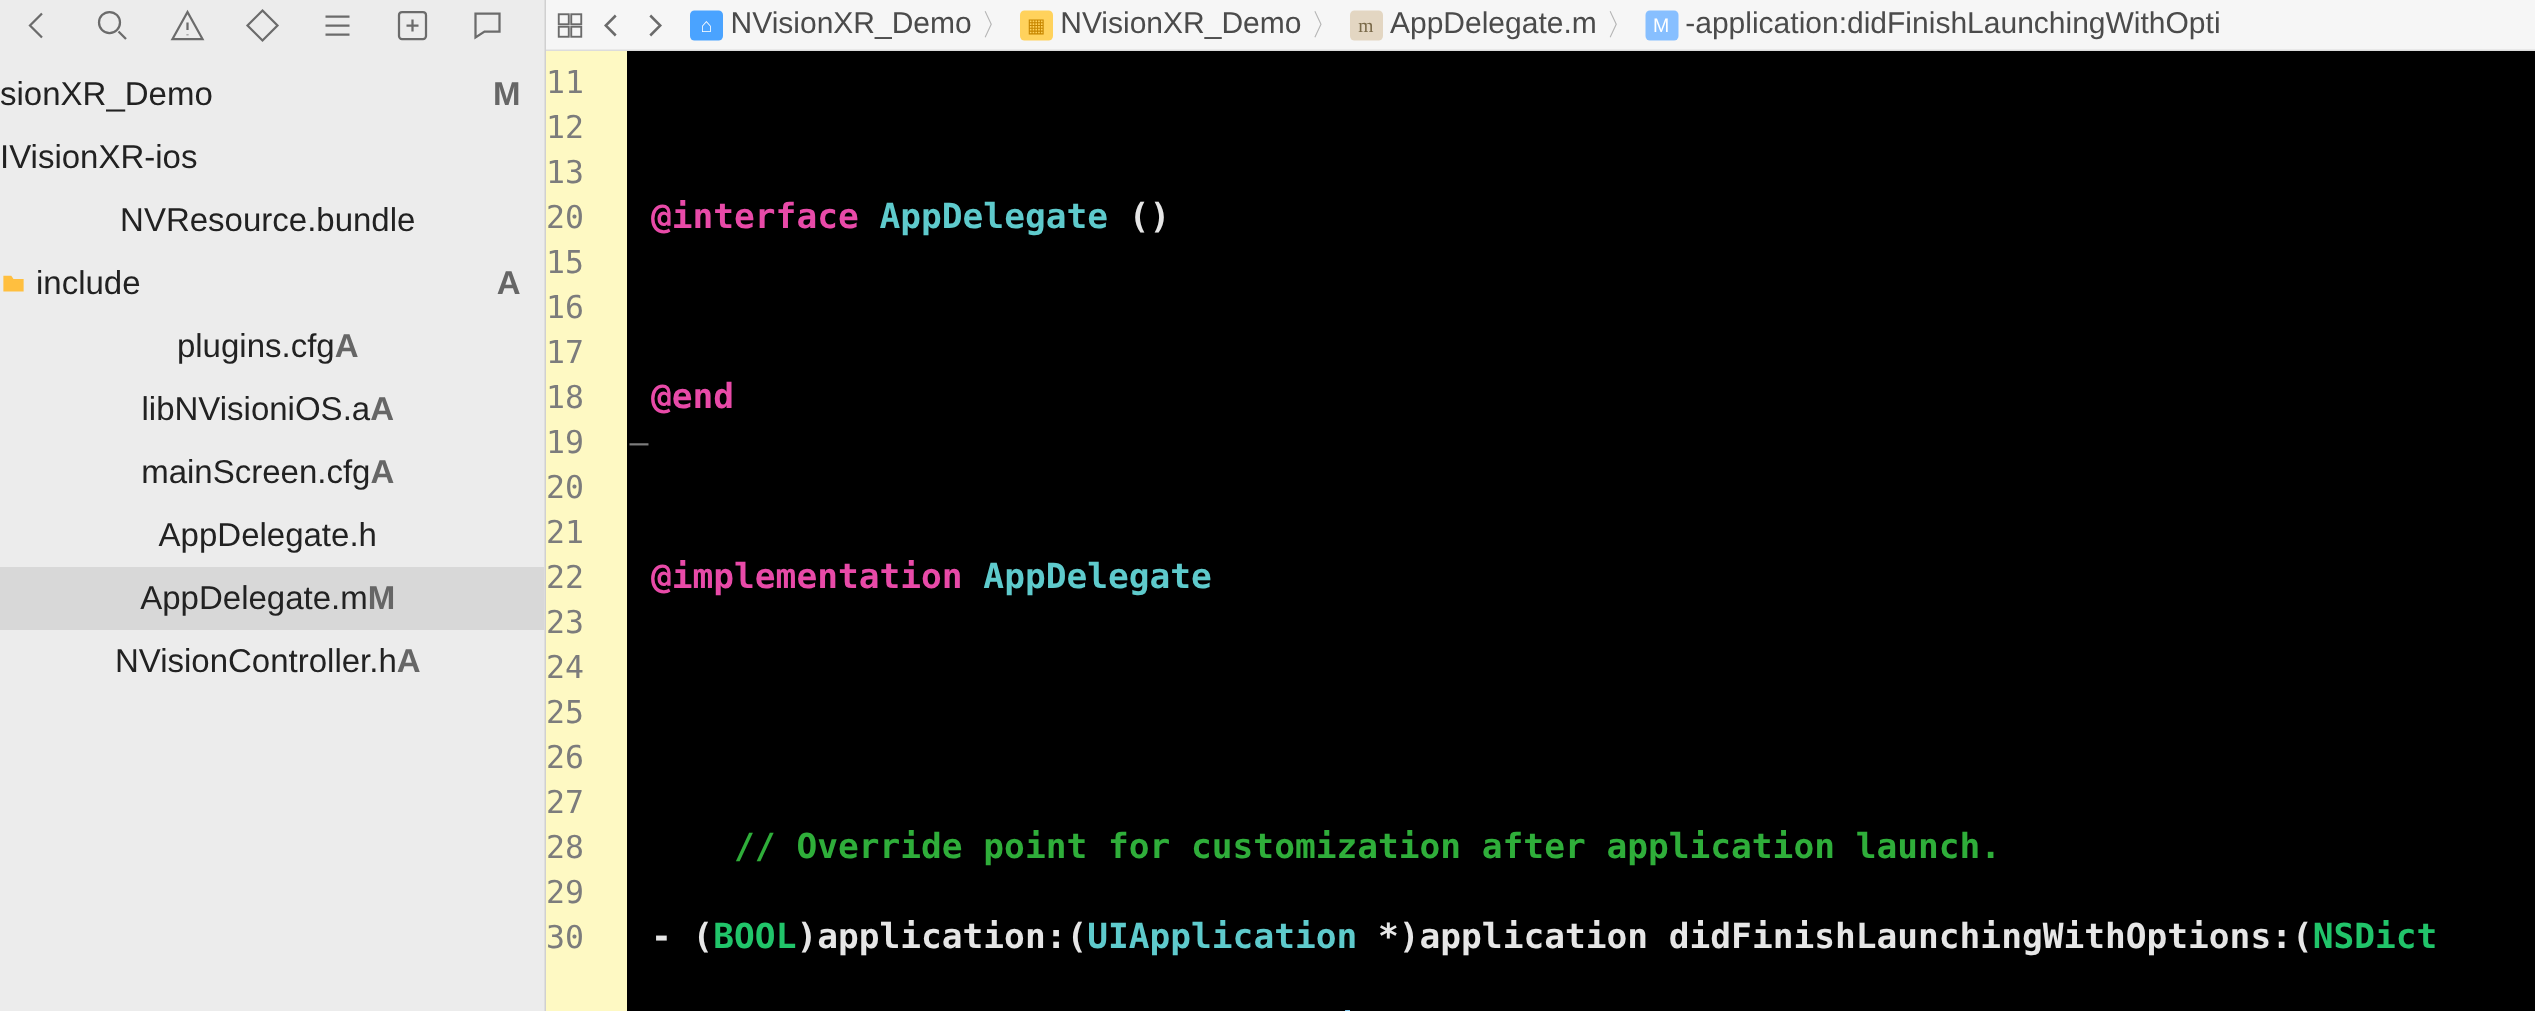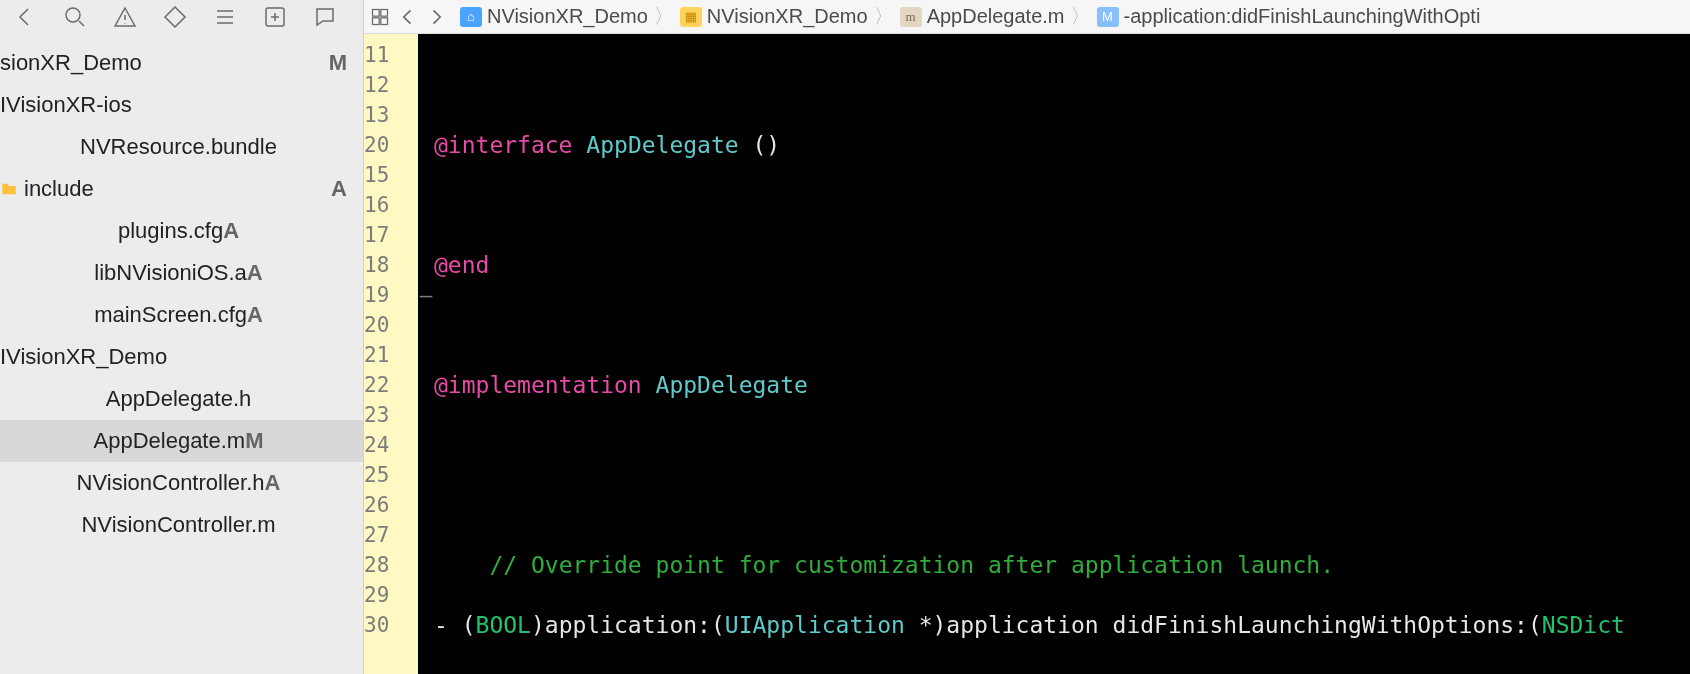--- a/index.html
+++ b/index.html
@@ -102,20 +102,21 @@
   width:16px;
   color:#7c7c7c;
   padding-top:6px;
 }
 .fold-col div { height:30px; font-size:21px; text-align:center;}
 .code {
   flex:1;
   color:#e6e6e6;
   padding-top:6px;
   white-space: pre;
+  font-weight: bold;
 }
 .code .line { height:30px; }
 
 
 .kw   { color:#e84aa8; }            
 .type { color:#5ecacc; }            
 .builtin { color:#21c46a; }            
 .cmt  { color:#2fae3a; }            
 .call { color:#7fc4e8; }
 
@@ -248,49 +249,37 @@
           <span class="fname">libNVisioniOS.a</span>
         </div>
         <span class="status">A</span>
       </div>
       <div class="file-row indent-1">
         <div class="left">
           <span class="fname">mainScreen.cfg</span>
         </div>
         <span class="status">A</span>
       </div>
-      <div class="file-row indent-0">
-        <div class="left">
-          <span class="fname">IVisionXR_Demo</span>
+      <div class="file-row indent-1">
+        <div class="left">
+          <span class="fname">AppDelegate.h</span>
         </div>
         <span class="status"></span>
       </div>
-      <div class="file-row indent-1">
-        <div class="left">
-          <span class="fname">AppDelegate.h</span>
-        </div>
-        <span class="status"></span>
-      </div>
       <div class="file-row indent-1 selected">
         <div class="left">
           <span class="fname">AppDelegate.m</span>
         </div>
         <span class="status">M</span>
       </div>
       <div class="file-row indent-1">
         <div class="left">
           <span class="fname">NVisionController.h</span>
         </div>
         <span class="status">A</span>
-      </div>
-      <div class="file-row indent-1">
-        <div class="left">
-          <span class="fname">NVisionController.m</span>
-        </div>
-        <span class="status"></span>
       </div>
     </div>
 
   <div class="editor-wrap">
     <div class="gutter" id="gutter">
         <div>11</div>
         <div>12</div>
         <div>13</div>
         <div>20</div>
         <div>15</div>

